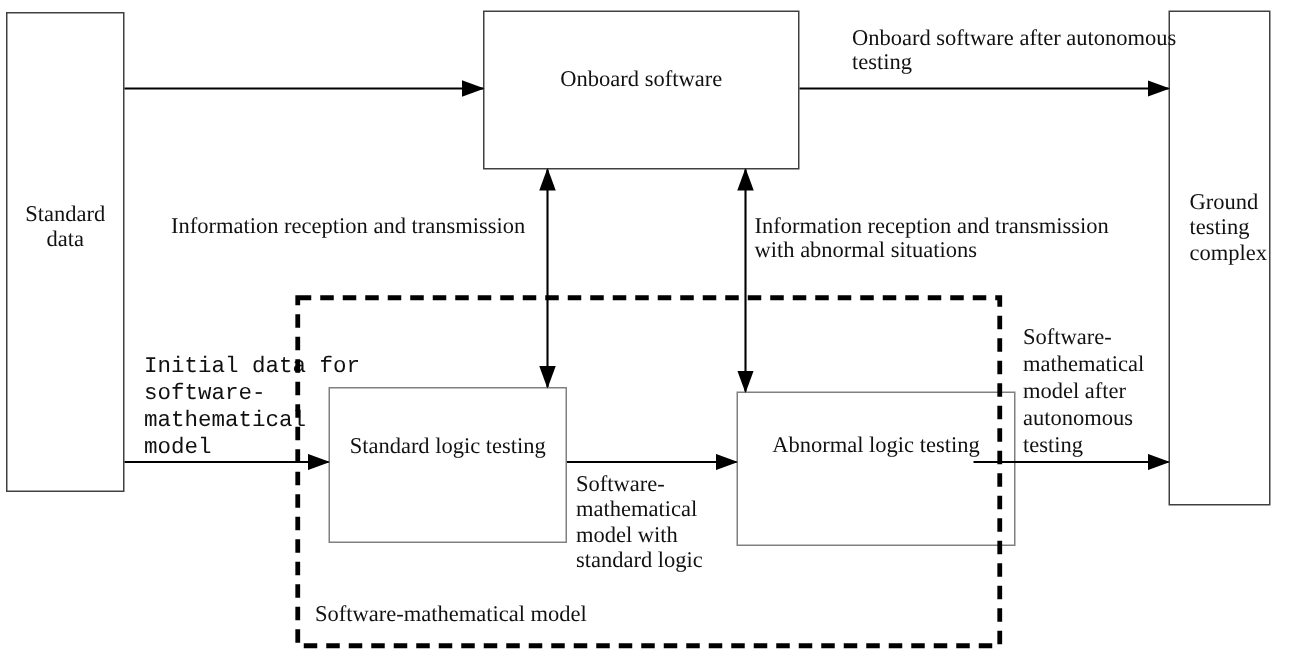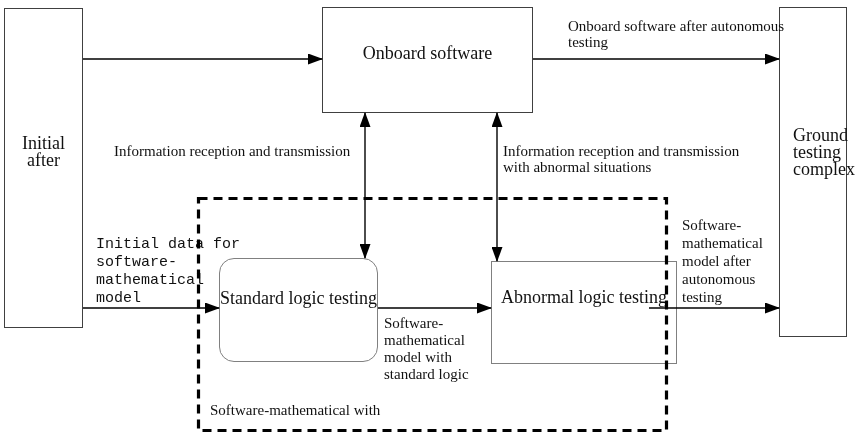--- a/index.html
+++ b/index.html
@@ -18,36 +18,36 @@
   }
   .box {
     position: absolute;
     background: #ffffff;
     border: 1px solid #404040;
     box-sizing: border-box;
     display: flex;
     align-items: center;
     justify-content: center;
     text-align: center;
-    font-size: 18px;
+    font-size: 15px;
     line-height: 17px;
   }
   .box.inner {
     border-color: #808080;
   }
   .lbl {
     position: absolute;
     font-size: 15px;
     line-height: 17px;
     white-space: pre-line;
   }
   .lbl.lh18 { line-height: 18px; }
   #box-initial-data    { left: 4px;   top: 8px;   width: 79px;  height: 320px; align-items: flex-start; padding-top: 126px; }
   #box-onboard         { left: 322px; top: 7px;   width: 211px; height: 106px; padding-bottom: 14px; }
-  #box-standard        { left: 219px; top: 258px; width: 159px; height: 104px; padding-bottom: 24px; border-radius: 15px; }
+  #box-standard        { left: 219px; top: 258px; width: 159px; height: 104px; padding-bottom: 24px; }
   #box-abnormal        { left: 491px; top: 261px; width: 186px; height: 103px; padding-bottom: 30px; }
   #box-ground          { left: 779px; top: 7px;   width: 68px;  height: 330px; align-items: flex-start; justify-content: flex-start; text-align: left; padding-top: 119px; padding-left: 13px; white-space: pre-line; }
   #lbl-initial-to-onboard      { left: 95px;  top: 34px;  }
   #lbl-onboard-to-ground       { left: 540px; top: 18px;  line-height: 16px; margin-left: 28px; }
   #lbl-info-reception          { left: 114px; top: 143px; }
   #lbl-info-reception-abnormal { left: 503px; top: 143px; line-height: 16px; }
   #lbl-initial-to-model        { left: 96px;  top: 236px; font-family: Liberation Mono, monospace; }
   #lbl-standard-to-abnormal    { left: 384px; top: 315px; }
   #lbl-model-to-ground         { left: 682px; top: 216px; }
   #lbl-smm                     { left: 210px; top: 402px; }
@@ -57,21 +57,21 @@
     width: 868px; height: 439px;
     pointer-events: none;
   }
 </style>
 </head>
 <body>
 
 <div id="canvas">
 
   <div class="box" id="box-initial-data">
-    <span>Initial after</span>
+    <span>Standard data</span>
   </div>
 
   <div class="box" id="box-onboard">
     <span>Onboard software</span>
   </div>
 
   <div class="box inner" id="box-standard">
     <span>Standard logic testing</span>
   </div>
 
@@ -96,21 +96,21 @@
 model</div>
   <div class="lbl" id="lbl-standard-to-abnormal">Software-
 mathematical
 model with
 standard logic</div>
   <div class="lbl lh18" id="lbl-model-to-ground">Software-
 mathematical
 model after
 autonomous
 testing</div>
-  <div class="lbl" id="lbl-smm">Software-mathematical with</div>
+  <div class="lbl" id="lbl-smm">Software-mathematical model</div>
 
   <svg id="wires" viewBox="0 0 868 439" xmlns="http://www.w3.org/2000/svg">
     <defs>
       <marker id="ah" markerUnits="userSpaceOnUse" markerWidth="15" markerHeight="11" refX="14" refY="5.5" orient="auto-start-reverse">
         <path d="M0,0 L15,5.5 L0,11 Z" fill="#000000"></path>
       </marker>
     </defs>
 
     <rect x="198.5" y="198.5" width="468" height="232" fill="none" stroke="#000000" stroke-width="3.2" stroke-dasharray="9 6"></rect>
 

